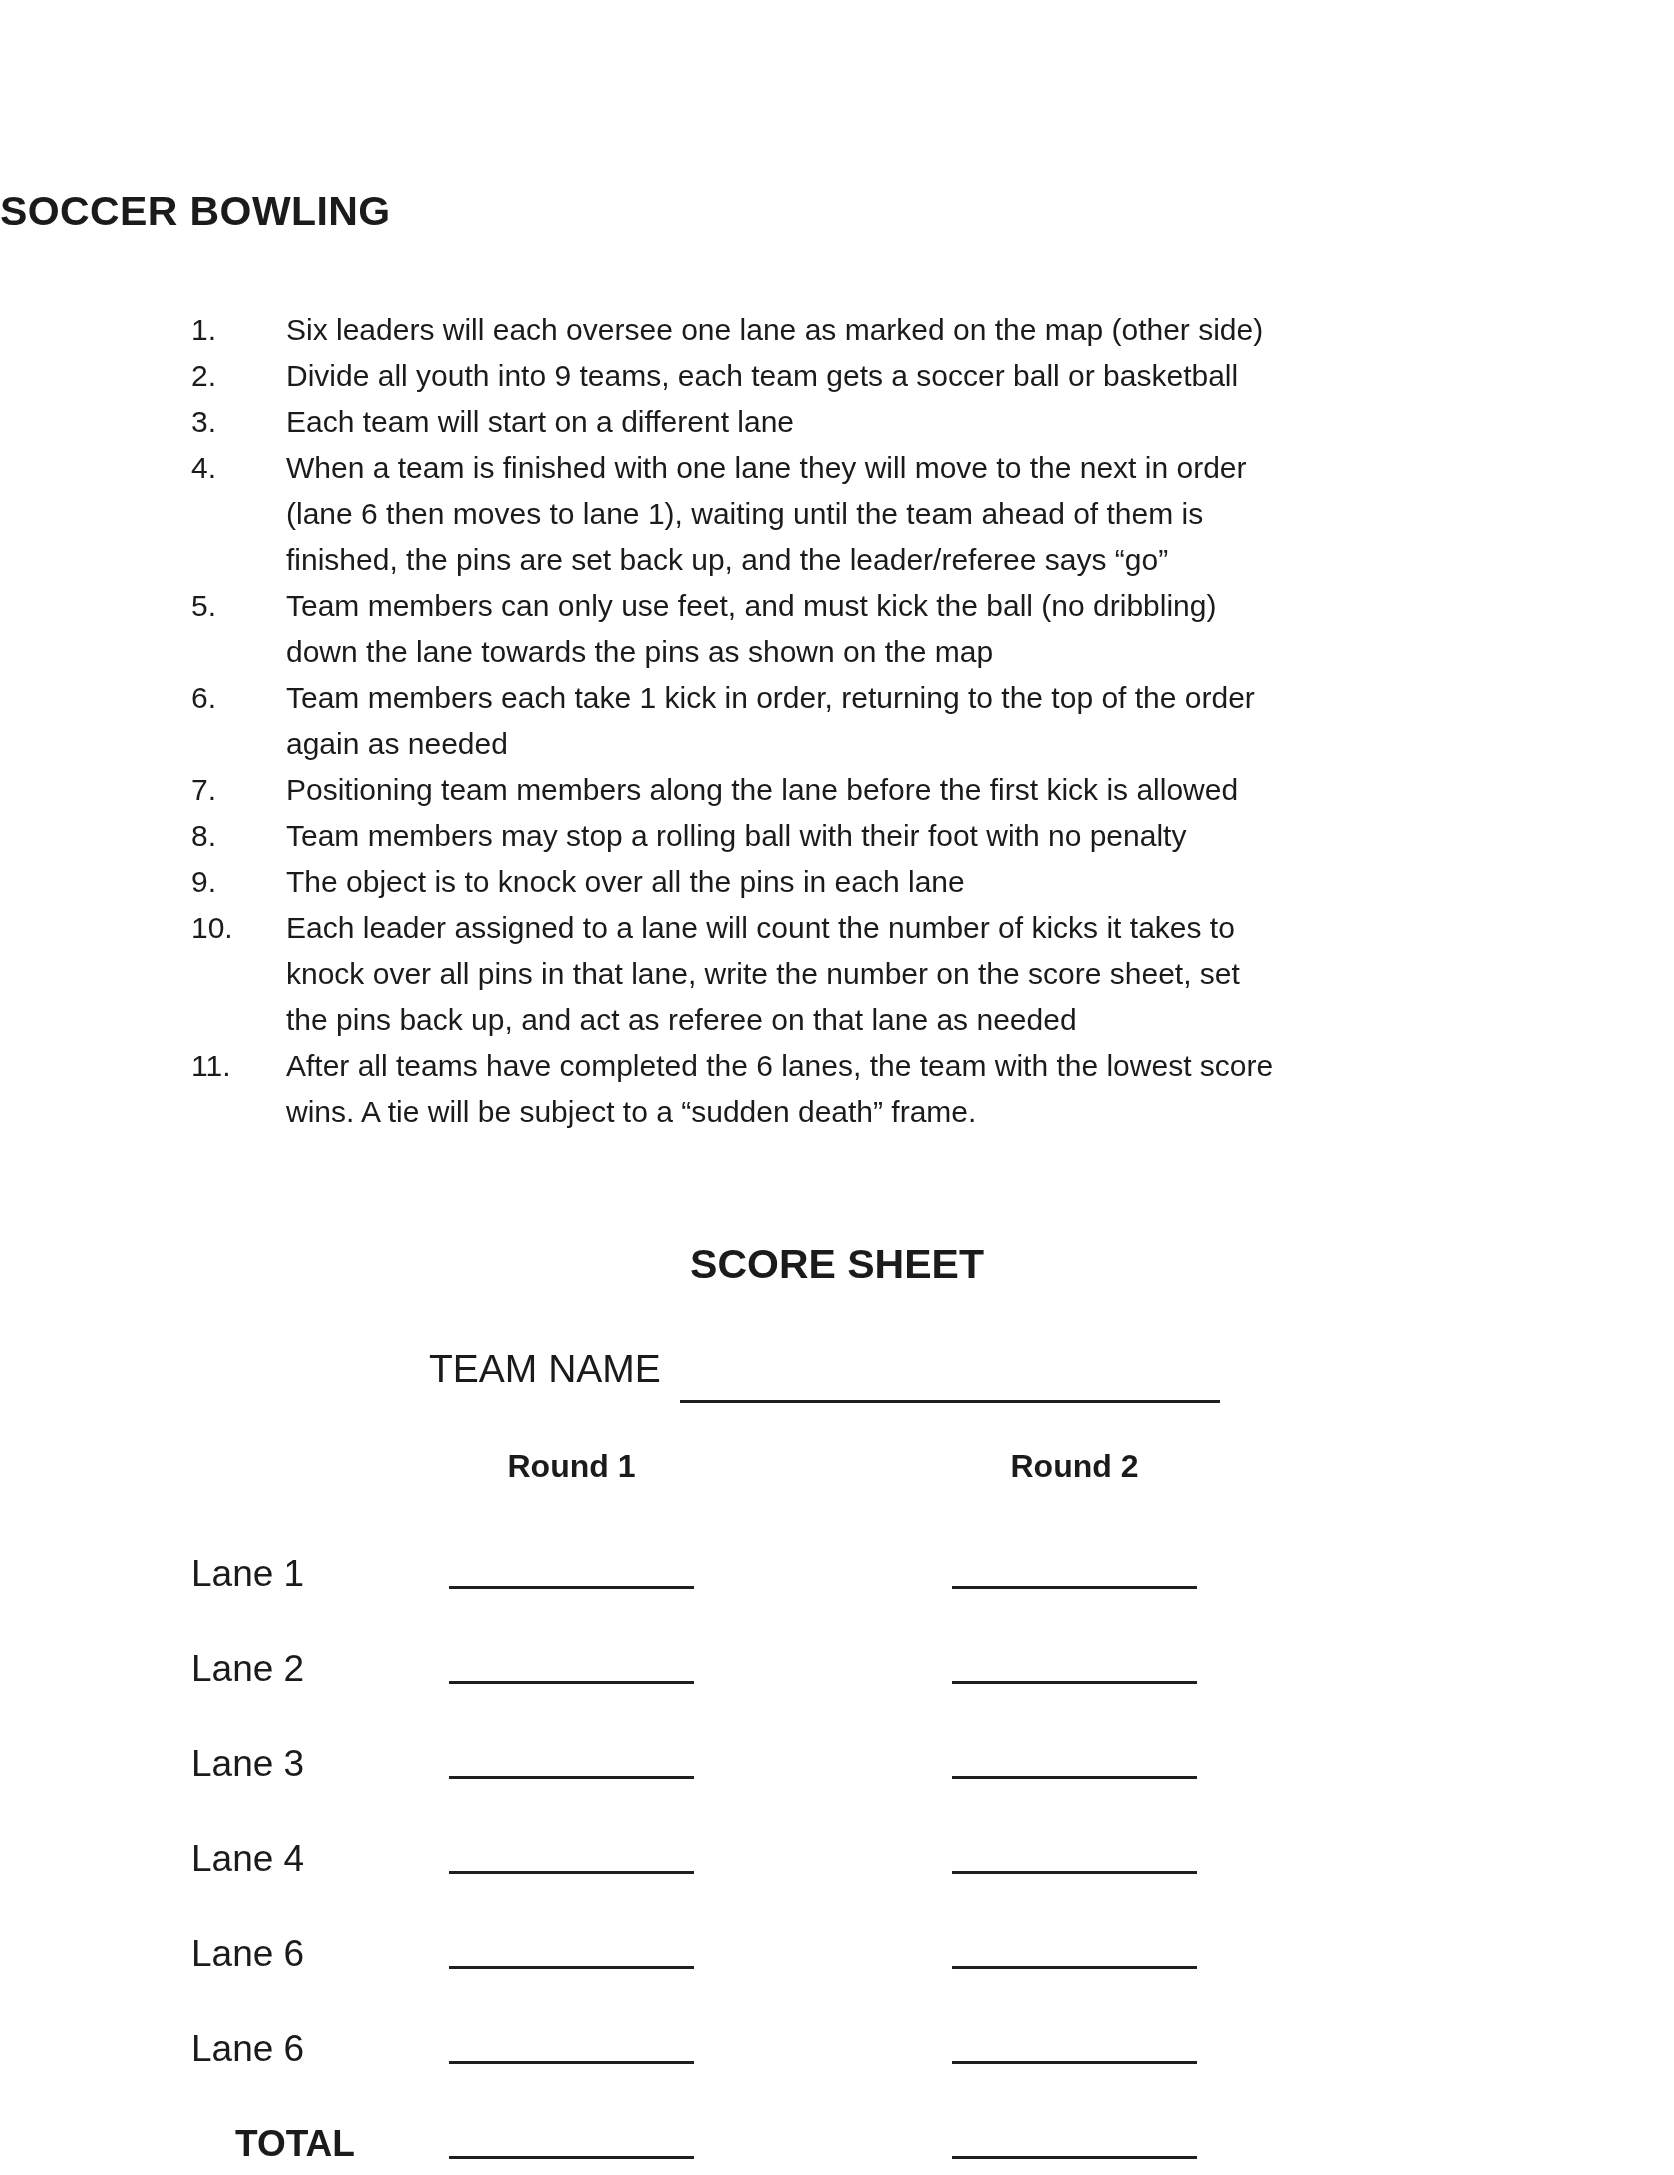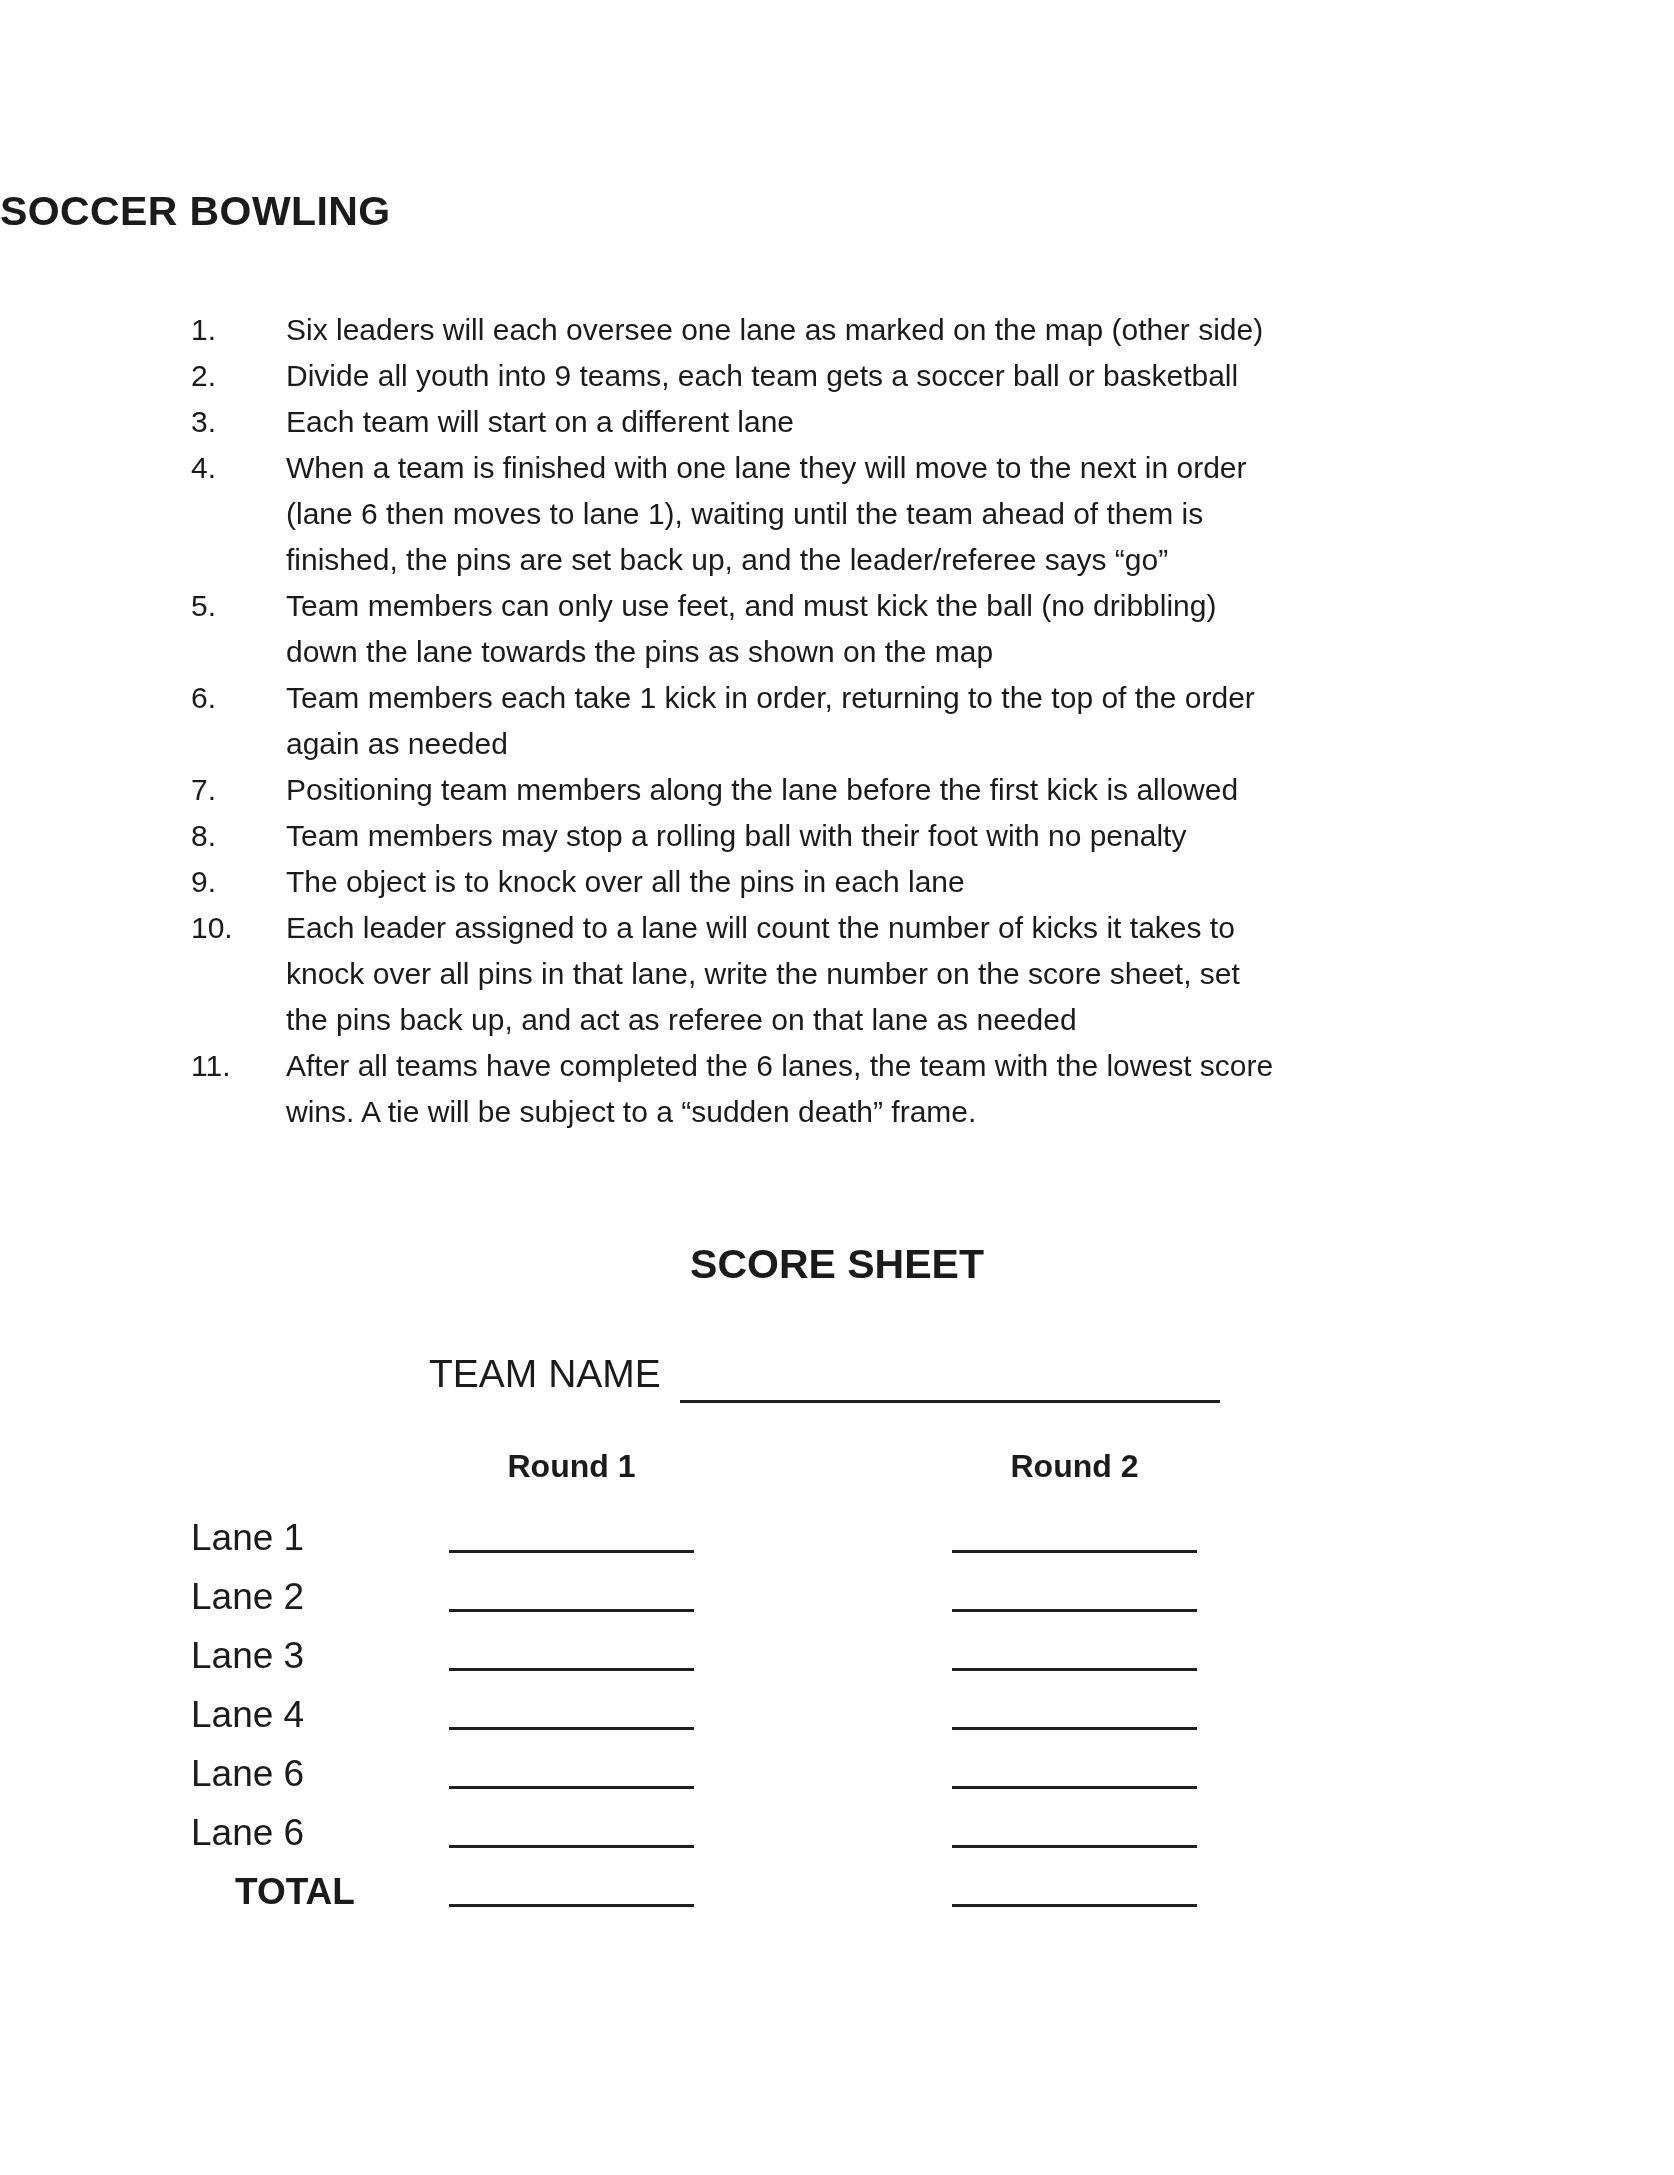--- a/index.html
+++ b/index.html
@@ -54,39 +54,40 @@
     text-align: center;
     font-size: 41px;
     font-weight: bold;
   }
 
   .team-row {
     position: absolute;
     top: 1344px;
     left: 429px;
     display: flex;
-    align-items: center;
+    align-items: flex-start;
   }
   .team-label {
     font-size: 39px;
     line-height: 50px;
   }
   .team-line {
     margin-left: 19.5px;
     width: 540px;
     height: 59px;
     border-bottom: 3.5px solid #1f1f1f;
   }
 
   .score-table {
     position: absolute;
     top: 1443px;
     left: 191px;
     display: grid;
     grid-template-columns: 258px 245px 258px 245px;
+    gap: 36px;
   }
   .score-header {
     grid-column: 1 / 5;
     display: grid;
     grid-template-columns: 258px 245px 258px 245px;
     height: 66px;
   }
   .round-header {
     font-size: 32px;
     font-weight: bold;

